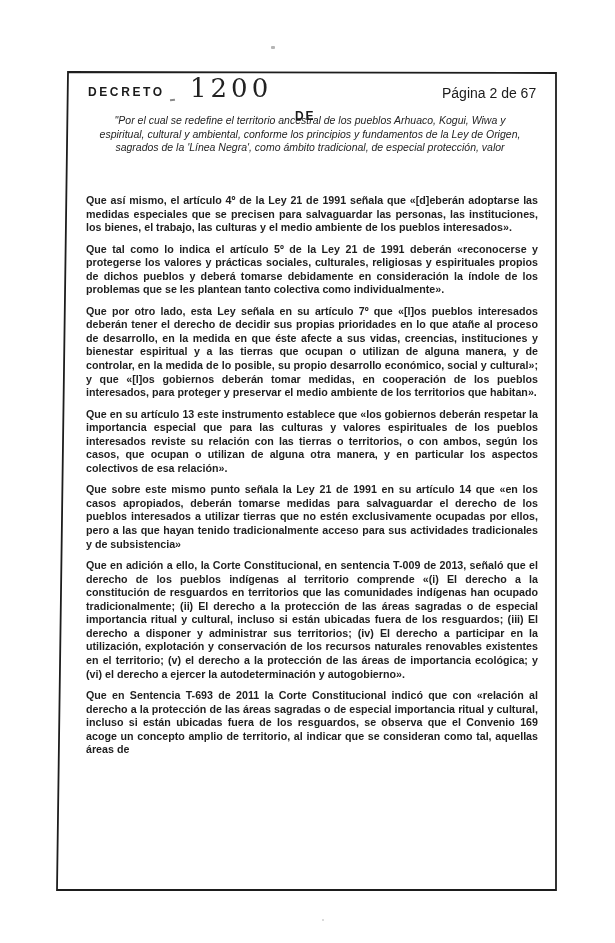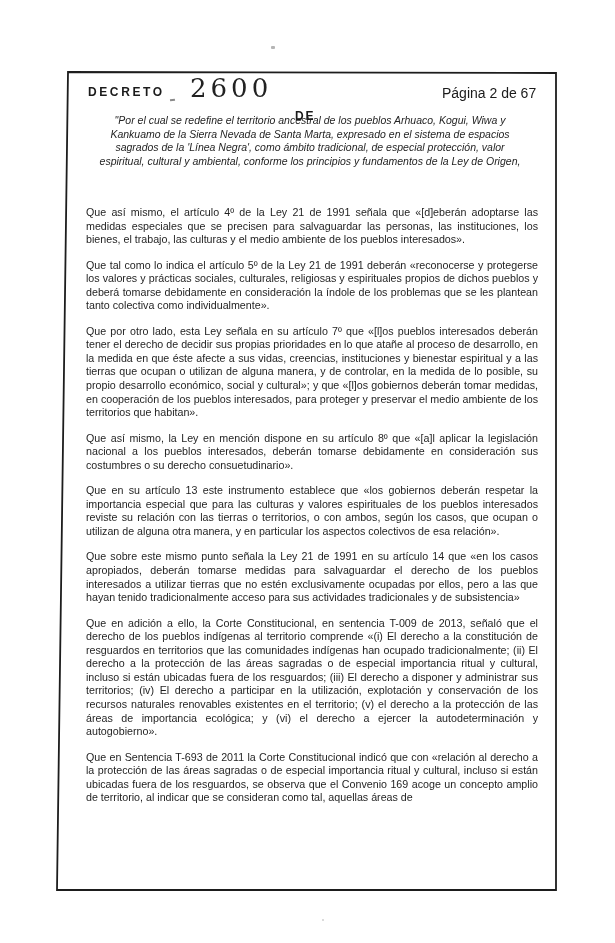--- a/index.html
+++ b/index.html
@@ -87,22 +87,23 @@
     position: absolute;
     left: 86px;
     top: 194px;
     width: 452px;
     font-size: 10.7px;
     line-height: 13.55px;
     text-align: justify;
     color: #1f1f1f;
   }
   .doc-body p {
-    margin: 12px 0 8px 0;
+    margin: 0 0 8px 0;
     padding: 0;
+    font-weight: bold;
   }
   
   .speck-top {
     position: absolute;
     left: 271px;
     top: 46px;
     width: 4px;
     height: 3px;
     background: #b5b5b5;
     border-radius: 1px;
@@ -124,35 +125,33 @@
 
   <svg class="border-svg" viewBox="0 0 615 943" xmlns="http://www.w3.org/2000/svg" aria-hidden="true">
     <polygon points="68,72 556,73 556,890 57,890" fill="none" stroke="#1d1d1d" stroke-width="1.8"></polygon>
   </svg>
 
   <span class="speck-top"></span>
   <span class="speck-bottom"></span>
 
   <div class="decree-label">DECRETO</div>
   <span class="header-dash"></span>
-  <div class="decree-number">2600</div>
+  <div class="decree-number">1200</div>
   <div class="of-label">DE</div>
   <div class="page-indicator">Página 2 de 67</div>
 
   <div class="doc-title">
     <div>"Por el cual se redefine el territorio ancestral de los pueblos Arhuaco, Kogui, Wiwa y</div>
-    <div>Kankuamo de la Sierra Nevada de Santa Marta, expresado en el sistema de espacios</div>
+    <div>espiritual, cultural y ambiental, conforme los principios y fundamentos de la Ley de Origen,</div>
     <div>sagrados de la 'Línea Negra', como ámbito tradicional, de especial protección, valor</div>
-    <div>espiritual, cultural y ambiental, conforme los principios y fundamentos de la Ley de Origen,</div>
   </div>
 
   <div class="doc-body">
     <p>Que así mismo, el artículo 4º de la Ley 21 de 1991 señala que «[d]eberán adoptarse las medidas especiales que se precisen para salvaguardar las personas, las instituciones, los bienes, el trabajo, las culturas y el medio ambiente de los pueblos interesados».</p>
     <p>Que tal como lo indica el artículo 5º de la Ley 21 de 1991 deberán «reconocerse y protegerse los valores y prácticas sociales, culturales, religiosas y espirituales propios de dichos pueblos y deberá tomarse debidamente en consideración la índole de los problemas que se les plantean tanto colectiva como individualmente».</p>
     <p>Que por otro lado, esta Ley señala en su artículo 7º que «[l]os pueblos interesados deberán tener el derecho de decidir sus propias prioridades en lo que atañe al proceso de desarrollo, en la medida en que éste afecte a sus vidas, creencias, instituciones y bienestar espiritual y a las tierras que ocupan o utilizan de alguna manera, y de controlar, en la medida de lo posible, su propio desarrollo económico, social y cultural»; y que «[l]os gobiernos deberán tomar medidas, en cooperación de los pueblos interesados, para proteger y preservar el medio ambiente de los territorios que habitan».</p>
-    <p>Que así mismo, la Ley en mención dispone en su artículo 8º que «[a]l aplicar la legislación nacional a los pueblos interesados, deberán tomarse debidamente en consideración sus costumbres o su derecho consuetudinario».</p>
     <p>Que en su artículo 13 este instrumento establece que «los gobiernos deberán respetar la importancia especial que para las culturas y valores espirituales de los pueblos interesados reviste su relación con las tierras o territorios, o con ambos, según los casos, que ocupan o utilizan de alguna otra manera, y en particular los aspectos colectivos de esa relación».</p>
     <p>Que sobre este mismo punto señala la Ley 21 de 1991 en su artículo 14 que «en los casos apropiados, deberán tomarse medidas para salvaguardar el derecho de los pueblos interesados a utilizar tierras que no estén exclusivamente ocupadas por ellos, pero a las que hayan tenido tradicionalmente acceso para sus actividades tradicionales y de subsistencia»</p>
     <p>Que en adición a ello, la Corte Constitucional, en sentencia T-009 de 2013, señaló que el derecho de los pueblos indígenas al territorio comprende «(i) El derecho a la constitución de resguardos en territorios que las comunidades indígenas han ocupado tradicionalmente; (ii) El derecho a la protección de las áreas sagradas o de especial importancia ritual y cultural, incluso si están ubicadas fuera de los resguardos; (iii) El derecho a disponer y administrar sus territorios; (iv) El derecho a participar en la utilización, explotación y conservación de los recursos naturales renovables existentes en el territorio; (v) el derecho a la protección de las áreas de importancia ecológica; y (vi) el derecho a ejercer la autodeterminación y autogobierno».</p>
     <p>Que en Sentencia T-693 de 2011 la Corte Constitucional indicó que con «relación al derecho a la protección de las áreas sagradas o de especial importancia ritual y cultural, incluso si están ubicadas fuera de los resguardos, se observa que el Convenio 169 acoge un concepto amplio de territorio, al indicar que se consideran como tal, aquellas áreas de</p>
   </div>
 
 </div>
 
 </body></html>

